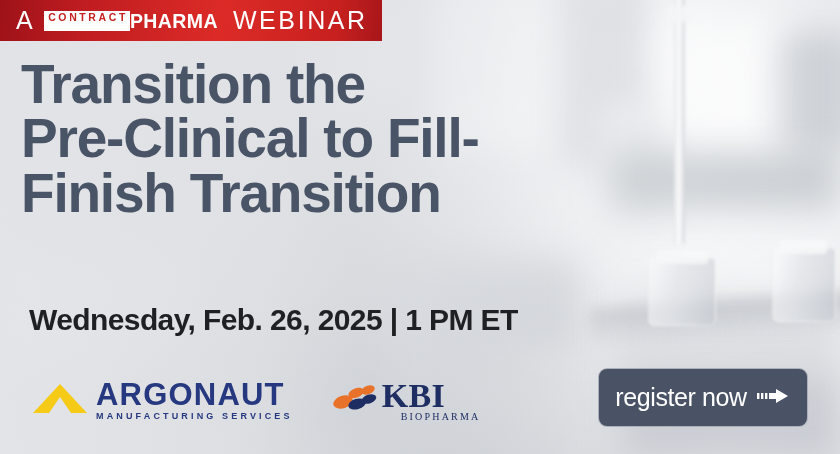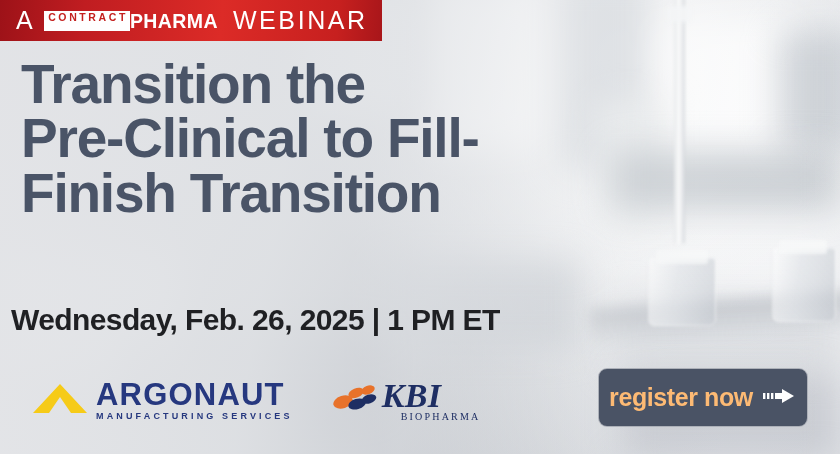--- a/index.html
+++ b/index.html
@@ -180,21 +180,21 @@
     font-size: 55px;
     font-weight: 700;
     line-height: 0.99;
     letter-spacing: -1.2px;
   }
   .headline .ln { display: block; white-space: nowrap; }
 
   
   .dateline {
     position: absolute;
-    left: 11px;
+    left: 29px;
     top: 303px;
     color: #1f2023;
     font-size: 30px;
     font-weight: 700;
     letter-spacing: -0.6px;
     white-space: nowrap;
   }
 
   
   .sponsors {
@@ -244,21 +244,20 @@
     gap: 5px;
     margin-left: 18px;
   }
   .kbi-text { display: flex; flex-direction: column; line-height: 1; }
   .kbi-name {
     color: #1e2e63;
     font-size: 34px;
     font-weight: 700;
     letter-spacing: 0.4px;
     font-family: "Liberation Serif", serif;
-    font-style: italic;
   }
   .kbi-sub {
     color: #1e2e63;
     font-size: 10px;
     font-weight: 400;
     letter-spacing: 2.2px;
     text-align: center;
     margin-top: -1px;
     font-family: "Liberation Serif", serif;
     margin-left: 19px;
@@ -275,23 +274,23 @@
     background: #4a5365;
     border: 1px solid rgba(255,255,255,.55);
     box-sizing: border-box;
     display: flex;
     align-items: center;
     justify-content: center;
     gap: 10px;
     cursor: pointer;
   }
   .register-label {
-    color: #fdba74;
+    color: #ffffff;
     font-size: 25px;
-    font-weight: 700;
+    font-weight: 400;
     letter-spacing: -0.4px;
     line-height: 1;
   }
   .arrow-icon { display: block; }
 </style>
 </head>
 <body>
 
 <div class="banner">
 

